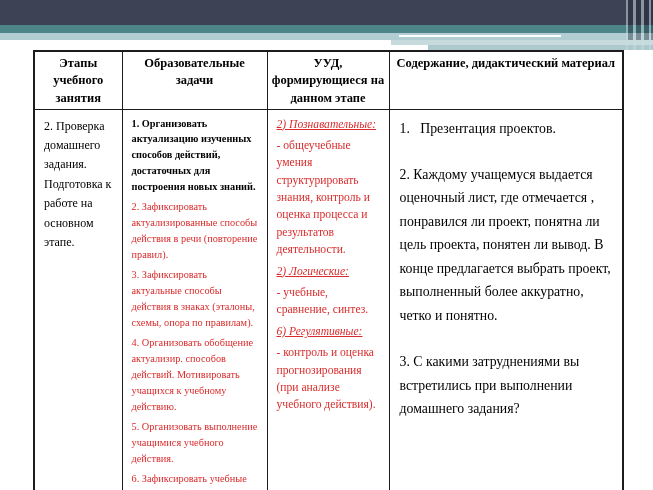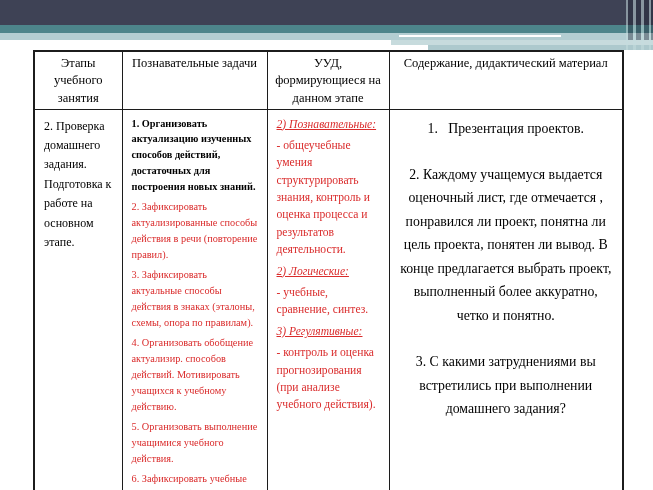--- a/index.html
+++ b/index.html
@@ -19,31 +19,31 @@
   .vs-dark{background:rgba(28,33,50,0.38);height:40px;}
   
   table.grid{
     position:absolute;left:33px;top:50px;width:589px;height:421px;
     border-collapse:collapse;table-layout:fixed;background:#fff;
   }
   table.grid th, table.grid td{
     border:1.5px solid #1c1c1c;vertical-align:top;overflow:hidden;
   }
   table.grid{border:2px solid #1c1c1c;}
-  th{font-weight:normal;font-size:12.5px;line-height:1.38;text-align:center;padding:3px 2px 0 2px;color:#000;}
+  th{font-weight:bold;font-size:12.5px;line-height:1.38;text-align:center;padding:3px 2px 0 2px;color:#000;}
   tr.hdr{height:58px;}
   td p{margin:4px;}
   td.c1{padding:3px 5px;font-size:12px;line-height:1.62;color:#000;}
   td.c2{padding:2px 5px;font-size:10.3px;line-height:1.55;}
   td.c3{padding:2px 5px;font-size:11.6px;line-height:1.5;}
   td.c4{padding:3px 6px;font-size:13.8px;line-height:1.7;color:#000;}
   .red{color:#da2c2c;}
   .black{color:#000;font-weight:bold;}
   .uud-hd{font-style:italic;text-decoration:underline;}
-  td.c4 p{margin-bottom:23px;text-align:center;}
+  td.c4 p{margin-bottom:23px;}
   td.c4 p:last-child{margin-bottom:0;}
 </style>
 </head>
 <body>
 
 <div class="slide">
 
   <div class="bar-dark"></div>
   <div class="bar-teal"></div>
   <div class="bar-pale"></div>
@@ -62,21 +62,21 @@
   <table class="grid">
     <colgroup>
       <col style="width:88px">
         <col style="width:145px">
         <col style="width:122px">
         <col style="width:234px">
     </colgroup>
     <thead>
       <tr class="hdr">
         <th>Этапы учебного занятия</th>
-        <th>Познавательные задачи</th>
+        <th>Образовательные задачи</th>
         <th>УУД, формирующиеся на данном этапе</th>
         <th>Содержание, дидактический материал</th>
       </tr>
     </thead>
     <tbody>
       <tr>
         <td class="c1">
           <p>2. Проверка домашнего задания. Подготовка к работе на основном этапе.</p>
         </td>
         <td class="c2">
@@ -85,21 +85,21 @@
           <p class="red">3. Зафиксировать актуальные способы действия в знаках (эталоны, схемы, опора по правилам).</p>
           <p class="red">4. Организовать обобщение актуализир. способов действий. Мотивировать учащихся к учебному действию.</p>
           <p class="red">5. Организовать выполнение учащимися учебного действия.</p>
           <p class="red">6. Зафиксировать учебные затруднения (групповое или индивидуальное)</p>
         </td>
         <td class="c3 red">
           <p class="uud-hd">2) Познавательные:</p>
           <p>- общеучебные умения структурировать знания, контроль и оценка процесса и результатов деятельности.</p>
           <p class="uud-hd">2) Логические:</p>
           <p>- учебные, сравнение, синтез.</p>
-          <p class="uud-hd">3) Регулятивные:</p>
+          <p class="uud-hd">6) Регулятивные:</p>
           <p>- контроль и оценка прогнозирования (при анализе учебного действия).</p>
         </td>
         <td class="c4">
           <p>1.&nbsp;&nbsp;&nbsp;Презентация проектов.</p>
           <p>2. Каждому учащемуся выдается оценочный лист, где отмечается , понравился ли проект, понятна ли цель проекта, понятен ли вывод. В конце предлагается выбрать проект, выполненный более аккуратно, четко и понятно.</p>
           <p>3. С какими затруднениями вы встретились при выполнении домашнего задания?</p>
         </td>
       </tr>
     </tbody>
   </table>

